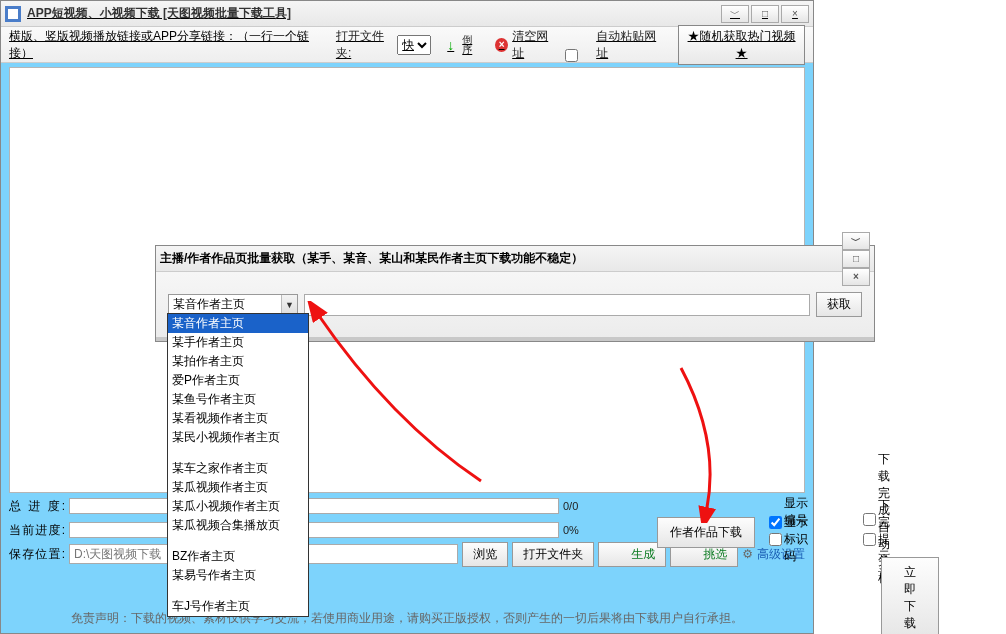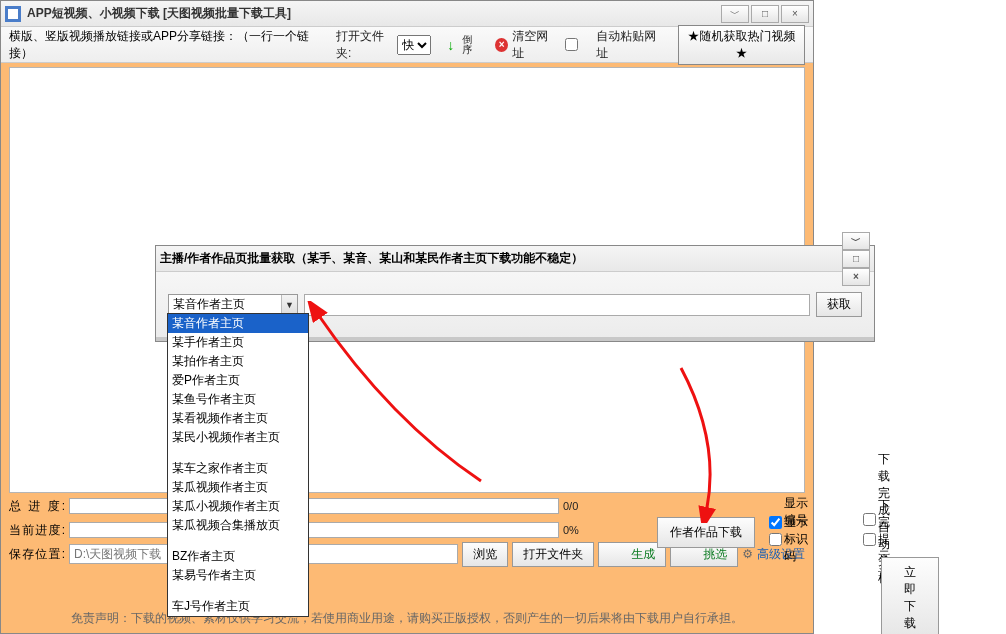--- a/index.html
+++ b/index.html
@@ -1,32 +1,32 @@
 <!DOCTYPE html>
 <html><head>
   <meta charset="utf-8">
   <style>
     * { box-sizing: border-box; margin: 0; padding: 0; font-family: "Microsoft YaHei", SimSun, sans-serif; }
     body { background: #fff; width: 1006px; height: 634px; overflow: hidden; position: relative; }
-    .window { width: 814px; height: 634px; border: 1px solid #888; background: #fdba74; position: relative; }
+    .window { width: 814px; height: 634px; border: 1px solid #888; background: #7dd3fc; position: relative; text-decoration: underline; }
     .titlebar { height: 26px; background: linear-gradient(#f5f5f5,#e8e8e8); border-bottom: 1px solid #ccc; display: flex; align-items: center; padding: 0 4px; }
     .titlebar .app-icon { width: 16px; height: 16px; background: #4a7dc9; margin-right: 6px; display: inline-block; position: relative; }
     .titlebar .app-icon::after { content:""; position:absolute; inset:3px; background:#fff; }
     .titlebar .title { font-size: 12px; color: #333; font-weight: bold; }
     .titlebar .win-btns { margin-left: auto; display: flex; }
     .win-btn { width: 28px; height: 18px; border: 1px solid #aaa; background: linear-gradient(#fff,#e5e5e5); margin-left: 2px; display: flex; align-items: center; justify-content: center; font-size: 10px; color: #555; }
     .toolbar { height: 36px; border-bottom: 1px solid #ccc; background: linear-gradient(#fafafa,#eee); display: flex; align-items: center; padding: 0 8px; font-size: 12px; color: #222; gap: 8px; }
     .toolbar .instr { color: #000; }
     .toolbar .speed-wrap { display: flex; align-items: center; gap: 4px; margin-left: 14px; }
     .toolbar select { font-size: 12px; height: 20px; }
     .toolbar .down-arrow { color: #0a0; font-size: 14px; margin-left: 8px; }
     .toolbar .ord { font-size: 10px; line-height: 10px; display: inline-block; }
     .toolbar .clear { display: flex; align-items: center; gap: 4px; margin-left: 6px; }
     .toolbar .x-icon { width: 14px; height: 14px; border-radius: 50%; background: #d33; color: #fff; display: flex; align-items: center; justify-content: center; font-size: 10px; font-weight: bold; }
-    .toolbar label.chk { display: flex; align-items: center; gap: 18px; }
+    .toolbar label.chk { display: flex; align-items: flex-end; gap: 18px; }
     .toolbar .star-btn { border: 1px solid #888; background: linear-gradient(#fff,#e8e8e8); padding: 2px 6px; font-size: 12px; color: #000; }
     .main-area { position: absolute; left: 8px; right: 8px; top: 66px; height: 426px; border: 1px solid #b5b5b5; background: #fff; }
     .bottom-area { position: absolute; left: 8px; right: 8px; top: 493px; height: 82px; font-size: 12px; }
     .row { display: flex; align-items: center; height: 24px; gap: 4px; }
     .label { width: 56px; text-align: justify; text-align-last: justify; }
     .prog-bar { flex: 0 0 490px; height: 16px; border: 1px solid #aaa; background: #fff; }
     .prog-txt { width: 48px; font-size: 11px; color: #222; }
     .btn { border: 1px solid #999; background: linear-gradient(#fdfdfd,#e6e6e6); padding: 3px 10px; font-size: 12px; cursor: pointer; }
     .btn.green { color: #0a7a20; padding-left: 32px; }
     .input-path { flex: 1; height: 20px; border: 1px solid #aaa; padding: 0 4px; font-size: 12px; color: #777; background: #fff; }

